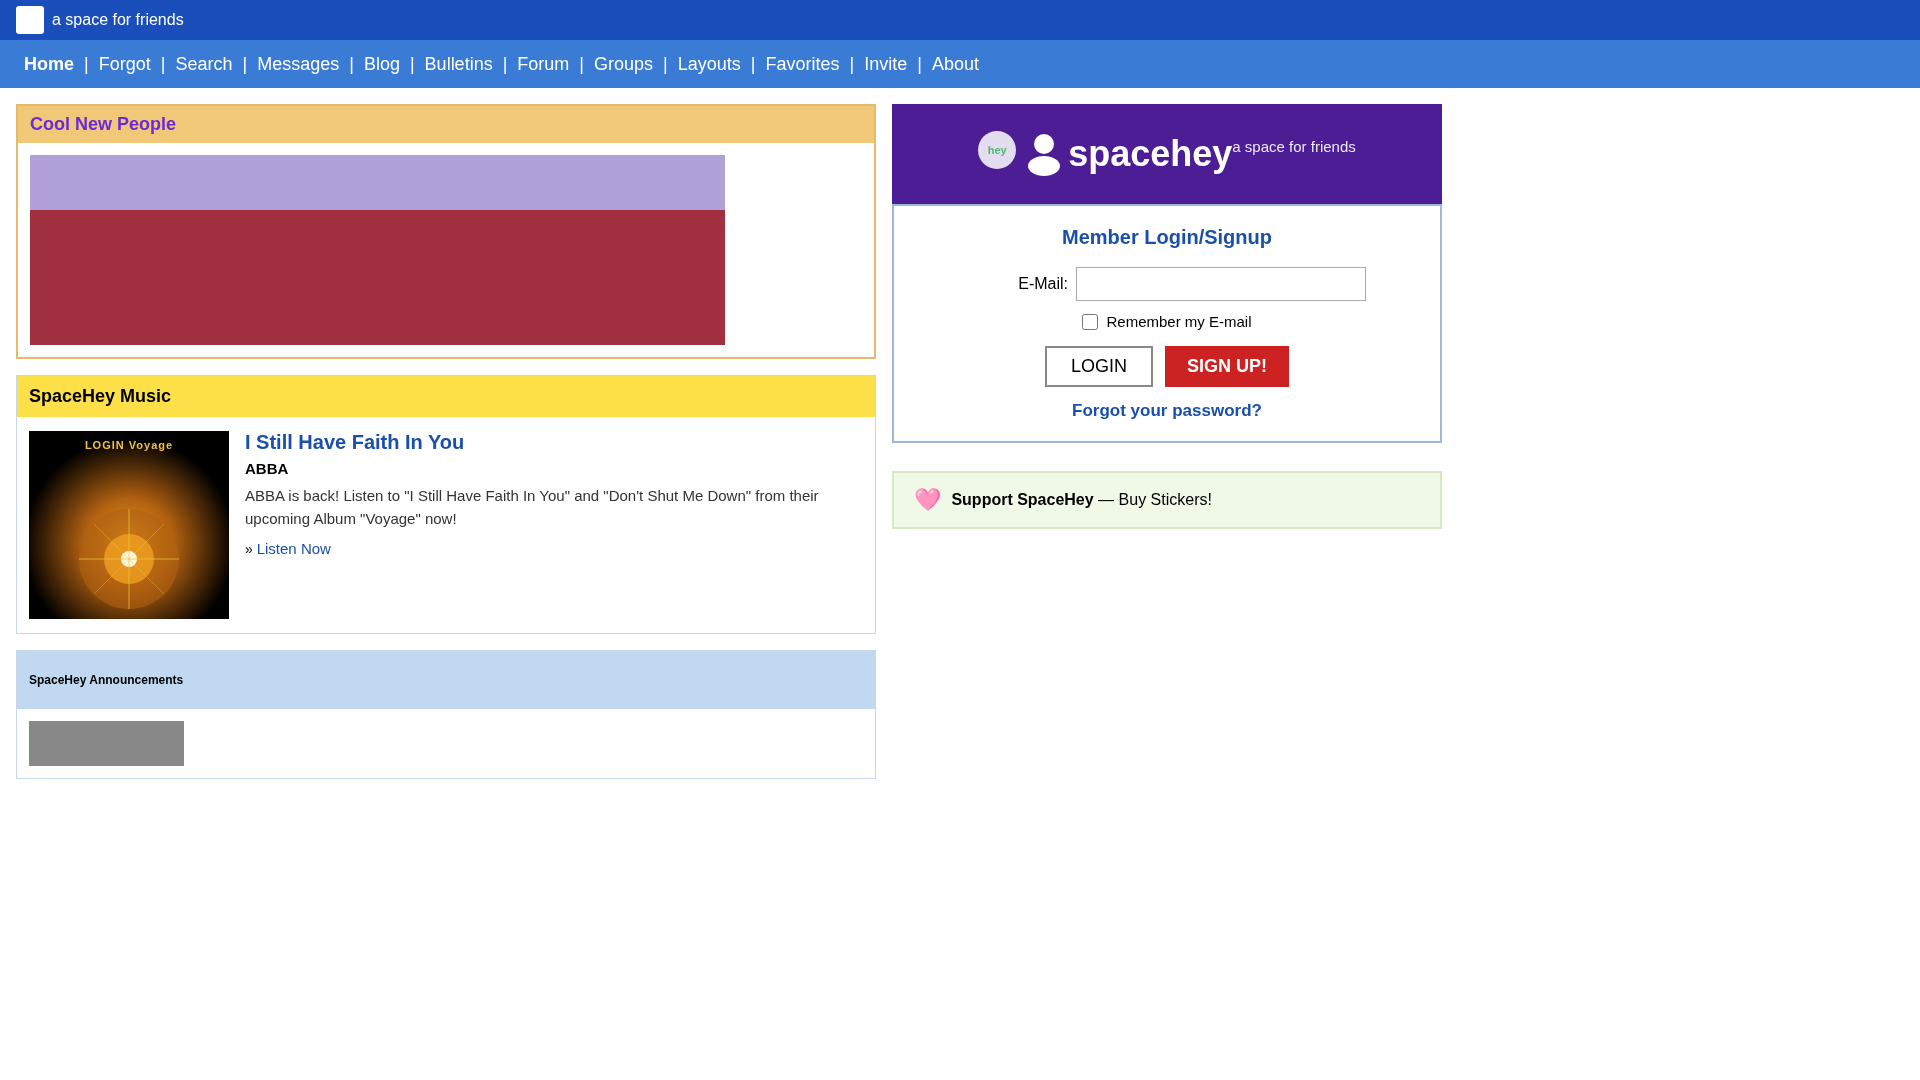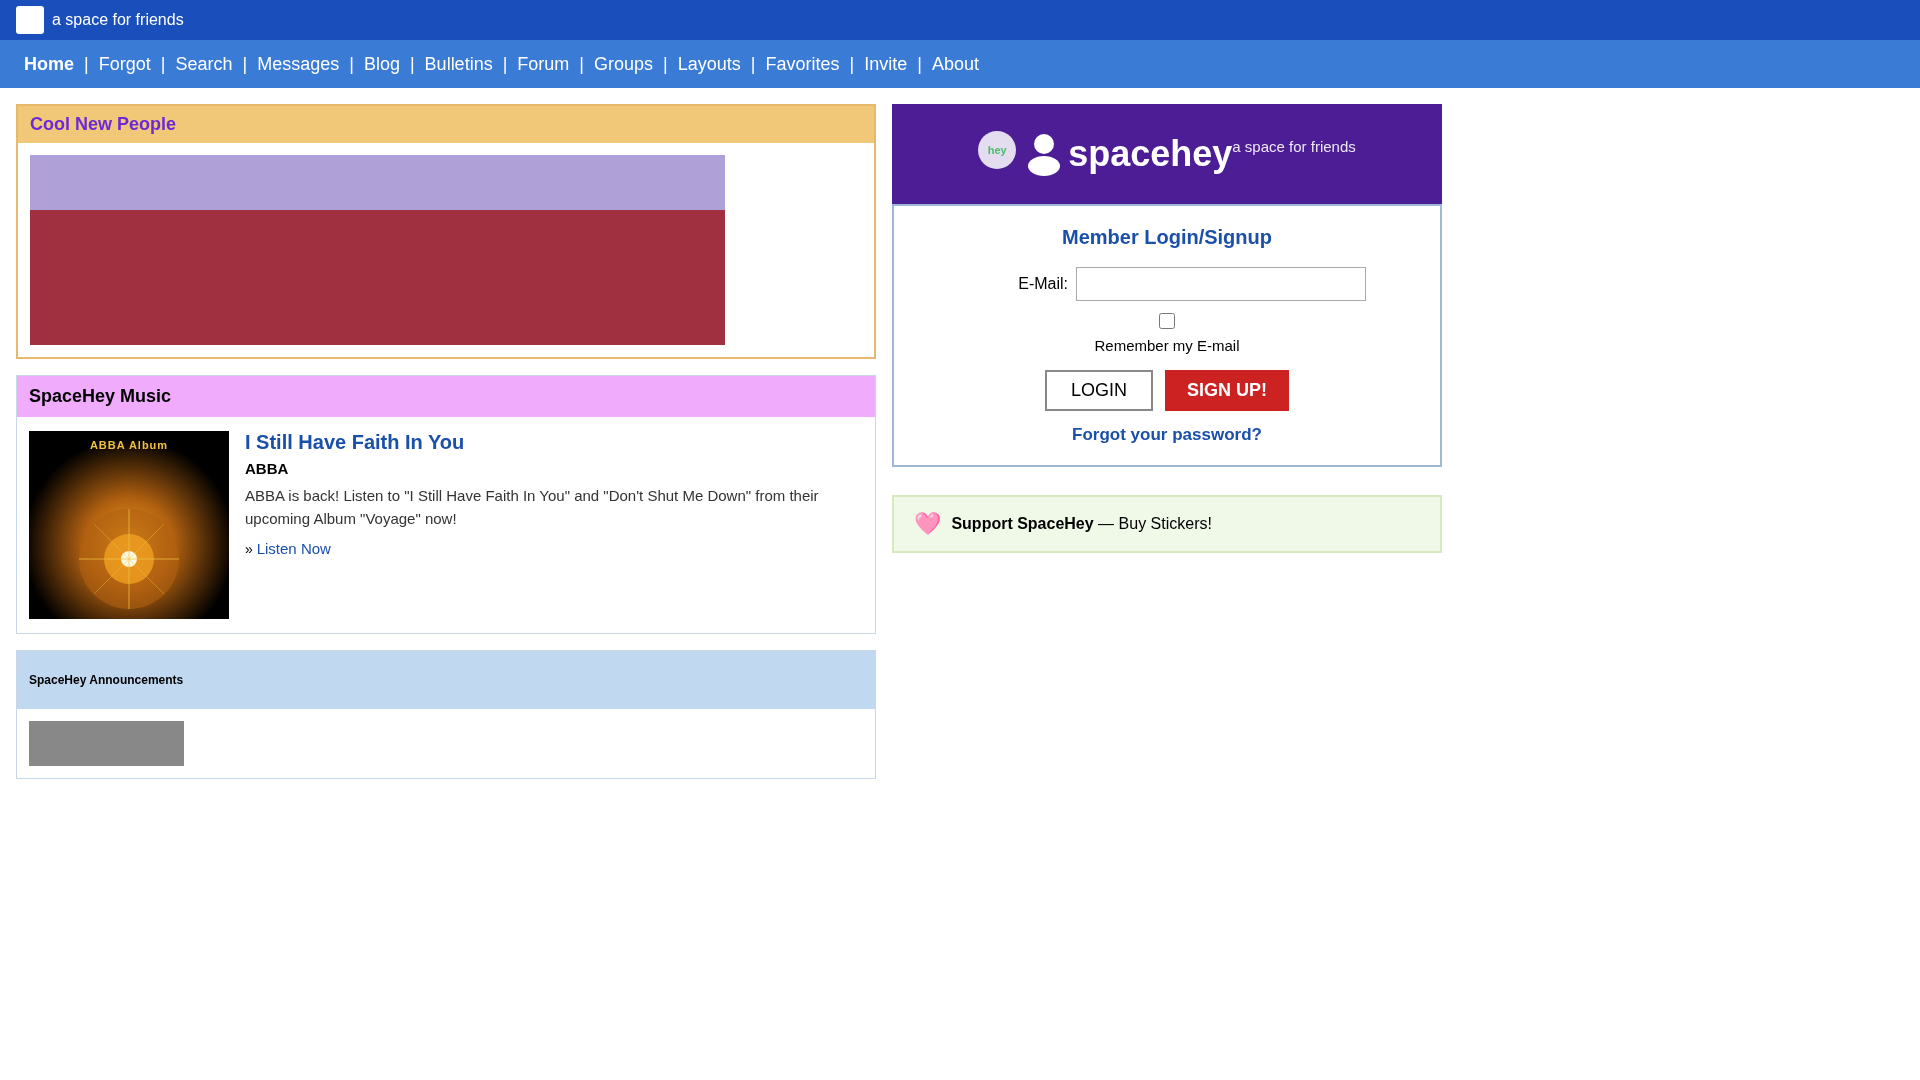--- a/index.html
+++ b/index.html
@@ -107,21 +107,21 @@
       background: #a03040;
     }
 
     
     #music-box {
       border: 1px solid #c8d8e8;
       background: #fff;
       margin-bottom: 16px;
     }
     #music-header {
-      background: #f0abfc;
+      background: #fde047;
       padding: 10px 12px;
       font-size: 18px;
       font-weight: bold;
       color: #000;
     }
     #music-body {
       padding: 14px 12px;
       display: flex;
       gap: 16px;
       align-items: flex-start;
@@ -280,21 +280,20 @@
       border: 1px solid #aaa;
       padding: 4px 8px;
       font-size: 14px;
     }
     #remember-row {
       display: flex;
       align-items: center;
       justify-content: center;
       gap: 8px;
       margin-bottom: 16px;
-      flex-direction: column;
     }
     #remember-checkbox {
       width: 16px;
       height: 16px;
     }
     #remember-label {
       font-size: 15px;
       color: #000;
     }
     #button-row {
@@ -397,21 +396,21 @@
       <div id="cool-new-people-body">
         <div id="profile-banner-purple"></div>
         <div id="profile-banner-red"></div>
       </div>
     </div>
 
     <div id="music-box">
       <div id="music-header">SpaceHey Music</div>
       <div id="music-body">
         <div id="album-art">
-          <span id="album-art-label">ABBA Album</span>
+          <span id="album-art-label">LOGIN Voyage</span>
 
           <svg style="position:absolute;bottom:10px;left:50%;transform:translateX(-50%);width:120px;height:120px;" viewBox="0 0 120 120">
             <circle cx="60" cy="70" r="50" fill="#b06010" opacity="0.6"></circle>
             <circle cx="60" cy="70" r="25" fill="#f0a020" opacity="0.8"></circle>
             <circle cx="60" cy="70" r="8" fill="#fff8e0"></circle>
             <line x1="60" y1="20" x2="60" y2="120" stroke="#f0c040" stroke-width="1.5" opacity="0.5"></line>
             <line x1="10" y1="70" x2="110" y2="70" stroke="#f0c040" stroke-width="1.5" opacity="0.5"></line>
             <line x1="25" y1="35" x2="95" y2="105" stroke="#f0c040" stroke-width="1" opacity="0.4"></line>
             <line x1="95" y1="35" x2="25" y2="105" stroke="#f0c040" stroke-width="1" opacity="0.4"></line>
           </svg>

